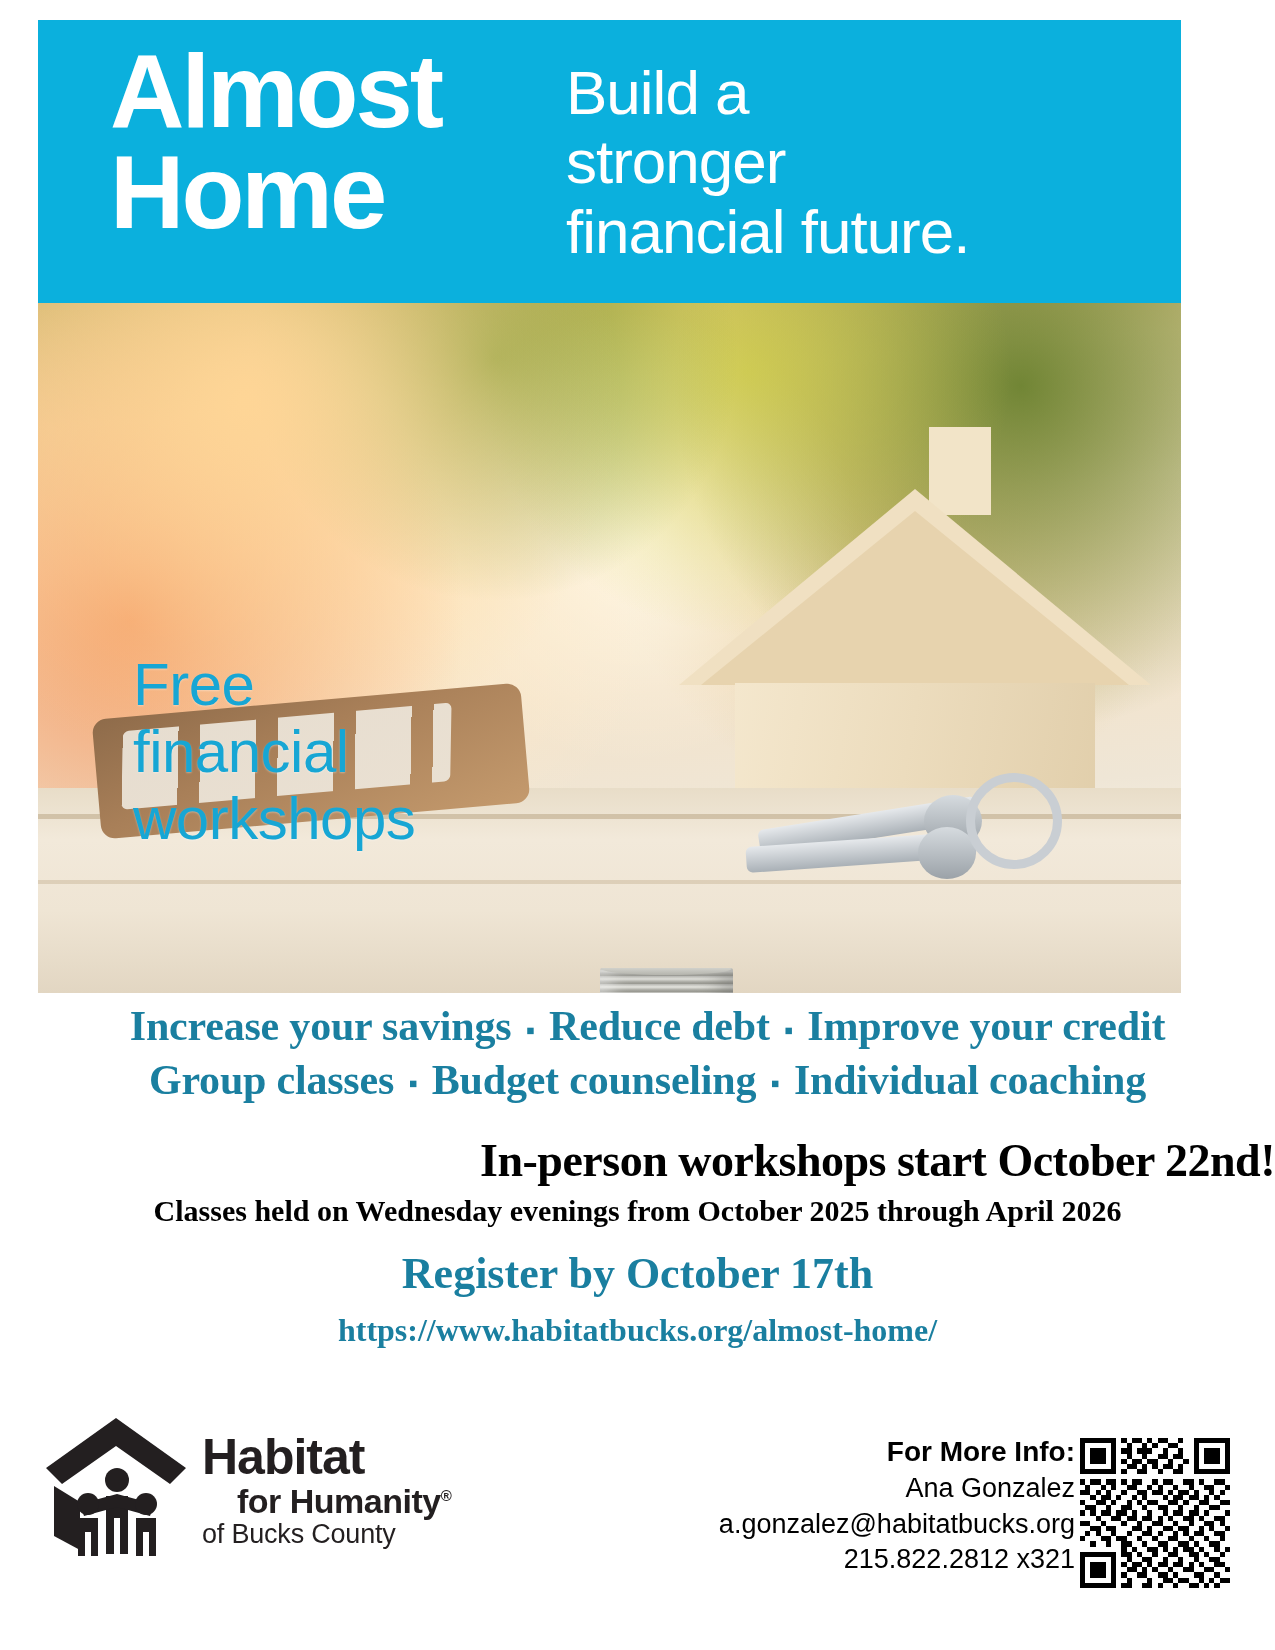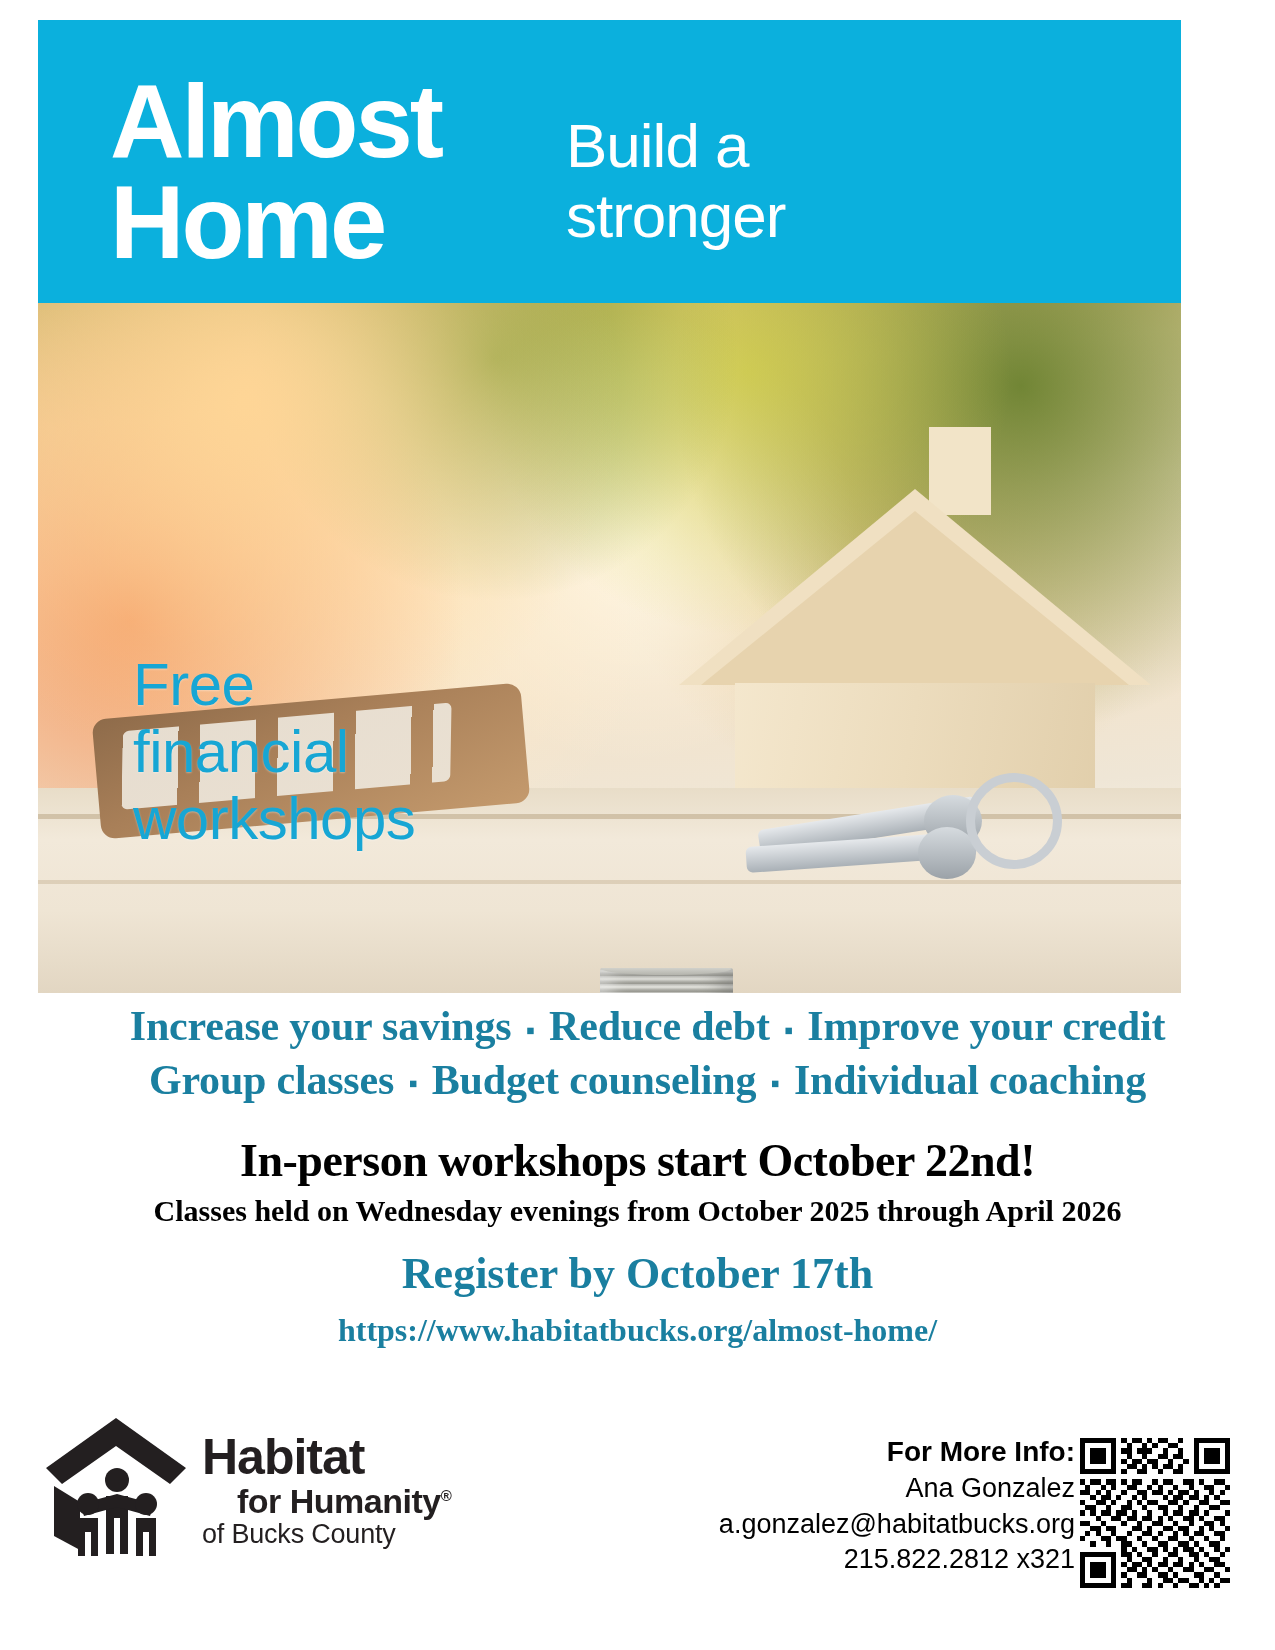--- a/index.html
+++ b/index.html
@@ -7,21 +7,21 @@
   body {
     width:1275px; height:1650px;
     font-family:"Liberation Sans", sans-serif;
     position:relative; overflow:hidden;
   }
 
   
   .header {
     position:absolute; left:38px; top:20px; width:1143px; height:283px;
     background:#0bb0dd;
-    display:flex; align-items:center;
+    display:flex; align-items:flex-start;
   }
   .title-block {
     padding:22px 0 0 72px; width:500px;
   }
   .title-line {
     color:#ffffff;
     font-weight:bold;
     font-size:103px;
     line-height:0.98;
     letter-spacing:-3px;
@@ -169,21 +169,21 @@
     font-family:"Liberation Serif", serif;
     font-weight:bold;
     font-size:42px;
     line-height:1.28;
     letter-spacing:-0.2px;
     margin-left:20px;
   }
   .sep { font-size:26px; vertical-align:middle; padding:0 4px; }
 
   .headline {
-    position:absolute; left:0; right:0; top:1134px; text-align:center;
+    position:absolute; left:0; right:0; top:1134px; text-align:right;
     color:#000000;
     font-family:"Liberation Serif", serif;
     font-weight:bold;
     font-size:46px;
     letter-spacing:-0.5px;
   }
   .subhead {
     position:absolute; left:0; right:0; top:1194px; text-align:center;
     color:#000000;
     font-family:"Liberation Serif", serif;
@@ -234,20 +234,21 @@
 <body>
 
 <div class="header">
   <div class="title-block">
     <div class="title-line">Almost</div>
     <div class="title-line">Home</div>
   </div>
   <div class="tagline-block">
     <div class="tagline-line">Build a</div>
     <div class="tagline-line">stronger</div>
+    <div class="tagline-line">financial future.</div>
   </div>
 </div>
 
 <div class="photo">
   <div class="photo-bg"></div>
 
   <div class="house">
     <div class="chimney"></div>
     <div class="roof-shape"></div>
     <div class="roof-shade"></div>

